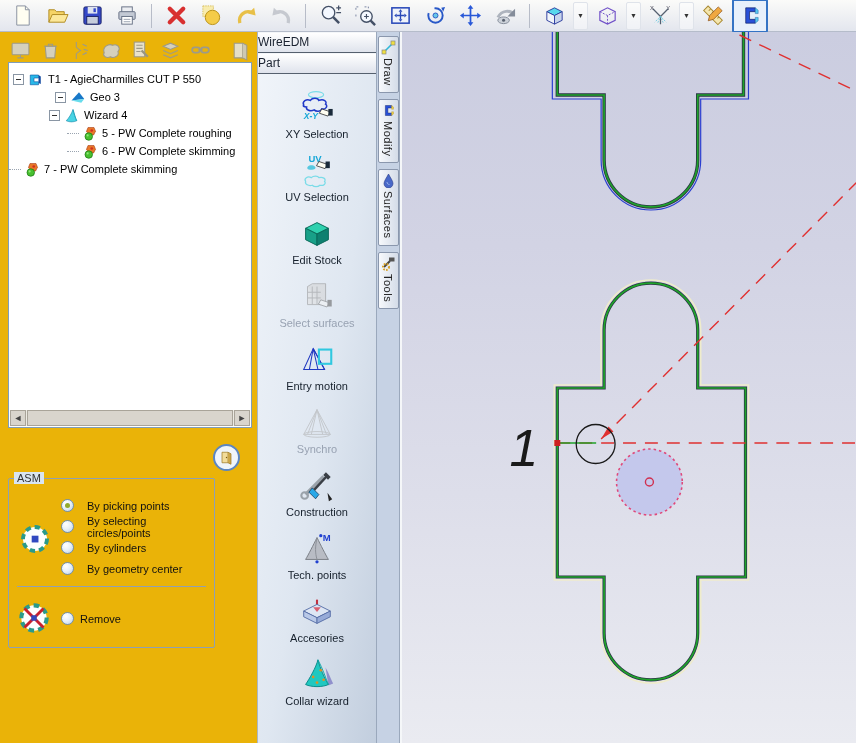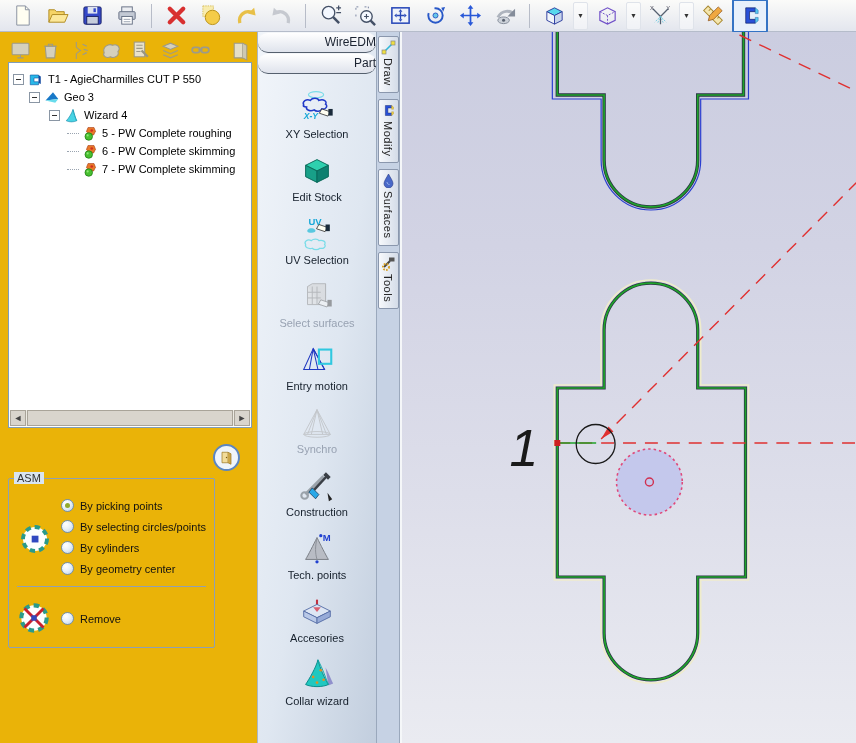--- a/index.html
+++ b/index.html
@@ -46,34 +46,34 @@
   .door-btn{position:absolute;left:213px;top:412px;width:27px;height:27px;border-radius:50%;
     border:2px solid #5b86c2;background:#f0f5fa;display:flex;align-items:center;justify-content:center;box-sizing:border-box;}
   .door-btn .ic{width:15px;height:15px;}
 
   .asm-box{position:absolute;left:8px;width:207px;top:446px;height:170px;
     border:1px solid #8ea0b4;border-radius:2px;box-sizing:border-box;}
   .asm-legend{position:absolute;top:-7px;left:5px;font-size:11px;color:#333;background:#d9e5f1;padding:0 3px;}
   .asm-gear{position:absolute;left:8px;top:42px;width:36px;height:36px;}
   .asm-gear-remove{position:absolute;left:6px;top:120px;width:38px;height:38px;}
   .asm-options{position:absolute;left:52px;top:16px;right:4px;}
-  .asm-row{height:21px;display:flex;align-items:center;font-size:11px;color:#111;}
+  .asm-row{height:21px;display:flex;align-items:center;font-size:11px;color:#111;gap:7px;}
   .radio{width:13px;height:13px;border-radius:50%;border:1px solid #7090b0;flex:0 0 auto;
     background:radial-gradient(circle at 35% 30%, #ffffff 0%, #e9f1f8 45%, #b9cfe4 100%);
     margin-right:6px;position:relative;box-sizing:border-box;}
   .radio.selected::after{content:"";position:absolute;left:3px;top:3px;width:5px;height:5px;
     border-radius:50%;background:#93aa2e;}
   .asm-sep{position:absolute;left:8px;right:8px;top:107px;border-top:1px solid #90a0b4;}
   .asm-remove-row{position:absolute;left:52px;top:129px;height:21px;display:flex;align-items:center;font-size:11px;color:#111;}
 
   
   .module-panel{position:absolute;top:32px;left:258px;width:119px;bottom:0;box-sizing:border-box;
     background:linear-gradient(100deg,#f1f5fa 0%,#dfe7f1 55%,#c2cede 100%);border-right:1px solid #9aa8bc;}
-  .mod-header{height:19px;line-height:19px;text-align:right;font-size:12px;color:#1a2230;
-    background:linear-gradient(#ffffff,#dfe3ec);border-bottom:1px solid #55606e;border-top:1px solid #f4f6f9;border-radius:10px;}
+  .mod-header{height:19px;line-height:19px;text-align:left;font-size:12px;color:#1a2230;
+    background:linear-gradient(#ffffff,#dfe3ec);border-bottom:1px solid #55606e;border-top:1px solid #f4f6f9;}
   .mod-items{padding-top:15px;display:flex;flex-direction:column;align-items:center;}
   .mod-item{width:100%;height:63px;display:flex;flex-direction:column;align-items:center;}
   .mod-icon{width:42px;height:38px;}
   .mod-label{font-size:11px;color:#16202c;margin-top:1px;white-space:nowrap;}
   .mod-item.disabled .mod-label{color:#98a2b2;}
   .mod-item.disabled .mod-icon{filter:grayscale(1);opacity:.55;}
 
   
   .tab-strip{position:absolute;top:32px;left:377px;width:23px;bottom:0;background:#c6d2e4;
     border-right:1px solid #9aa8bc;box-sizing:border-box;display:flex;flex-direction:column;
@@ -329,21 +329,21 @@
           <div class="tree-row" style="padding-left: 4px;">
             <span class="expand-box"></span>
             <span class="tree-icon ic">
               <svg viewBox="0 0 20 20">
                 <path d="M14 4l3 2v10l-3-1.5" fill="#1048a0"></path>
                 <path d="M3 4h11v4H8v5h6v4H3z" fill="#28b8e8" stroke="#0a50a0" stroke-width=".8"></path>
               </svg>
             </span>
             <span>T1 - AgieCharmilles CUT P 550</span>
           </div>
-          <div class="tree-row" style="padding-left: 20px;">
+          <div class="tree-row" style="padding-left: 38px; margin-left: 8px;">
             <span class="expand-box"></span>
             <span class="tree-icon ic">
               <svg viewBox="0 0 20 20">
                 <path d="M2 14L12 3l7 9z" fill="#1878c8"></path>
                 <path d="M2 14l17-2-4 5z" fill="#68dcec"></path>
               </svg>
             </span>
             <span>Geo 3</span>
           </div>
           <div class="tree-row" style="padding-left: 40px;">
@@ -373,21 +373,21 @@
             <span class="tree-icon ic">
               <svg viewBox="0 0 20 20">
                 <path d="M8 2h8l2 5-2.5 5H9L6 7z" fill="#e87828" stroke="#a03010" stroke-width=".7"></path>
                 <circle cx="13" cy="6" r="1.8" fill="#d03020"></circle>
                 <circle cx="9" cy="14" r="5" fill="#48c030" stroke="#1a7a10"></circle>
                 <circle cx="7.5" cy="12.5" r="1.4" fill="#90e878"></circle>
               </svg>
             </span>
             <span>6 - PW Complete skimming</span>
           </div>
-          <div class="tree-row" style="padding-left: 58px;">
+          <div class="tree-row" style="">
             <span class="tree-stub"></span>
             <span class="tree-icon ic">
               <svg viewBox="0 0 20 20">
                 <path d="M8 2h8l2 5-2.5 5H9L6 7z" fill="#e87828" stroke="#a03010" stroke-width=".7"></path>
                 <circle cx="13" cy="6" r="1.8" fill="#d03020"></circle>
                 <circle cx="9" cy="14" r="5" fill="#48c030" stroke="#1a7a10"></circle>
                 <circle cx="7.5" cy="12.5" r="1.4" fill="#90e878"></circle>
               </svg>
             </span>
             <span>7 - PW Complete skimming</span>
@@ -461,38 +461,38 @@
               <text x="6" y="32" font-size="9" font-weight="bold" font-style="italic" fill="#18a8d8">X-Y</text>
               <path d="M25 21l9 3-2.5 4.5-9-3z" fill="#fffef2" stroke="#222" stroke-width=".8"></path>
               <rect x="32" y="21" width="4.5" height="7" fill="#1a2a3a"></rect>
             </svg>
           </span>
           <span class="mod-label">XY Selection</span>
         </div>
         <div class="mod-item">
           <span class="mod-icon ic">
             <svg viewBox="0 0 40 40">
-              <path d="M8 14l12-6 12 6-12 6z" fill="#2ed0ae" stroke="#0a6858"></path>
-              <path d="M8 14v12l12 6V20z" fill="#18a088" stroke="#0a6858"></path>
-              <path d="M32 14v12l-12 6V20z" fill="#0e8070" stroke="#0a6858"></path>
-            </svg>
-          </span>
-          <span class="mod-label">Edit Stock</span>
-        </div>
-        <div class="mod-item">
-          <span class="mod-icon ic">
-            <svg viewBox="0 0 40 40">
               <text x="11" y="11" font-size="10" font-weight="bold" fill="#18a8d8">UV</text>
               <path d="M22 10l9 3-2.5 4.5-9-3z" fill="#fffef2" stroke="#222" stroke-width=".8"></path>
               <rect x="29" y="10" width="4.5" height="7" fill="#1a2a3a"></rect>
               <path d="M14 14c-3 0-5 2-4 3.5 1 1.5 6 1.5 8 0 1.5-1.5-1-3.5-4-3.5z" fill="#58c8e0"></path>
               <path d="M8 31c-2-3 2-6 6-4 2-2 7-2 8 0 4-1 8 1 6 4 2 2-1 5-5 4-2 2-6 2-8 0-4 1-8-1-7-4z" fill="none" stroke="#7adce8" stroke-width="1.3"></path>
             </svg>
           </span>
           <span class="mod-label">UV Selection</span>
+        </div>
+        <div class="mod-item">
+          <span class="mod-icon ic">
+            <svg viewBox="0 0 40 40">
+              <path d="M8 14l12-6 12 6-12 6z" fill="#2ed0ae" stroke="#0a6858"></path>
+              <path d="M8 14v12l12 6V20z" fill="#18a088" stroke="#0a6858"></path>
+              <path d="M32 14v12l-12 6V20z" fill="#0e8070" stroke="#0a6858"></path>
+            </svg>
+          </span>
+          <span class="mod-label">Edit Stock</span>
         </div>
         <div class="mod-item disabled">
           <span class="mod-icon ic">
             <svg viewBox="0 0 40 40">
               <g stroke="#8a9098" fill="#dcdfe3">
                 <path d="M10 9h14v19H10z"></path>
                 <path d="M10 9l5-3h14v19l-5 3" fill="#cfd3d8"></path>
                 <path d="M29 6v19M10 15h14M10 21h14M15 9v19M20 9v19" fill="none"></path>
               </g>
               <path d="M24 23l9 3-2.5 4.5-9-3z" fill="#f4f4f4" stroke="#555" stroke-width=".8"></path>

